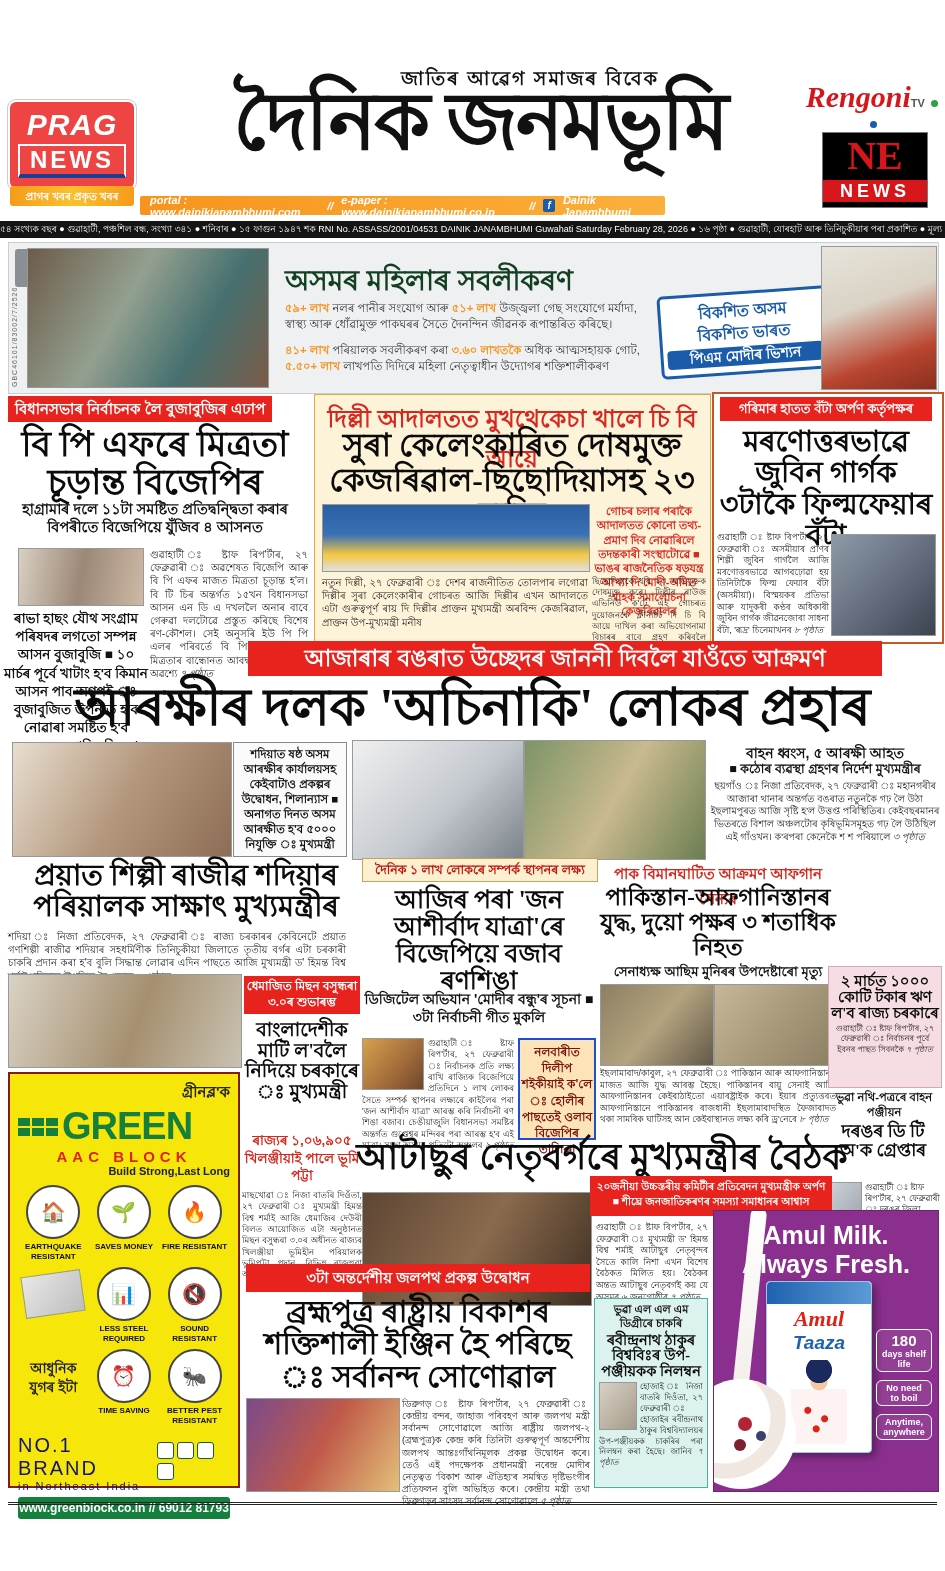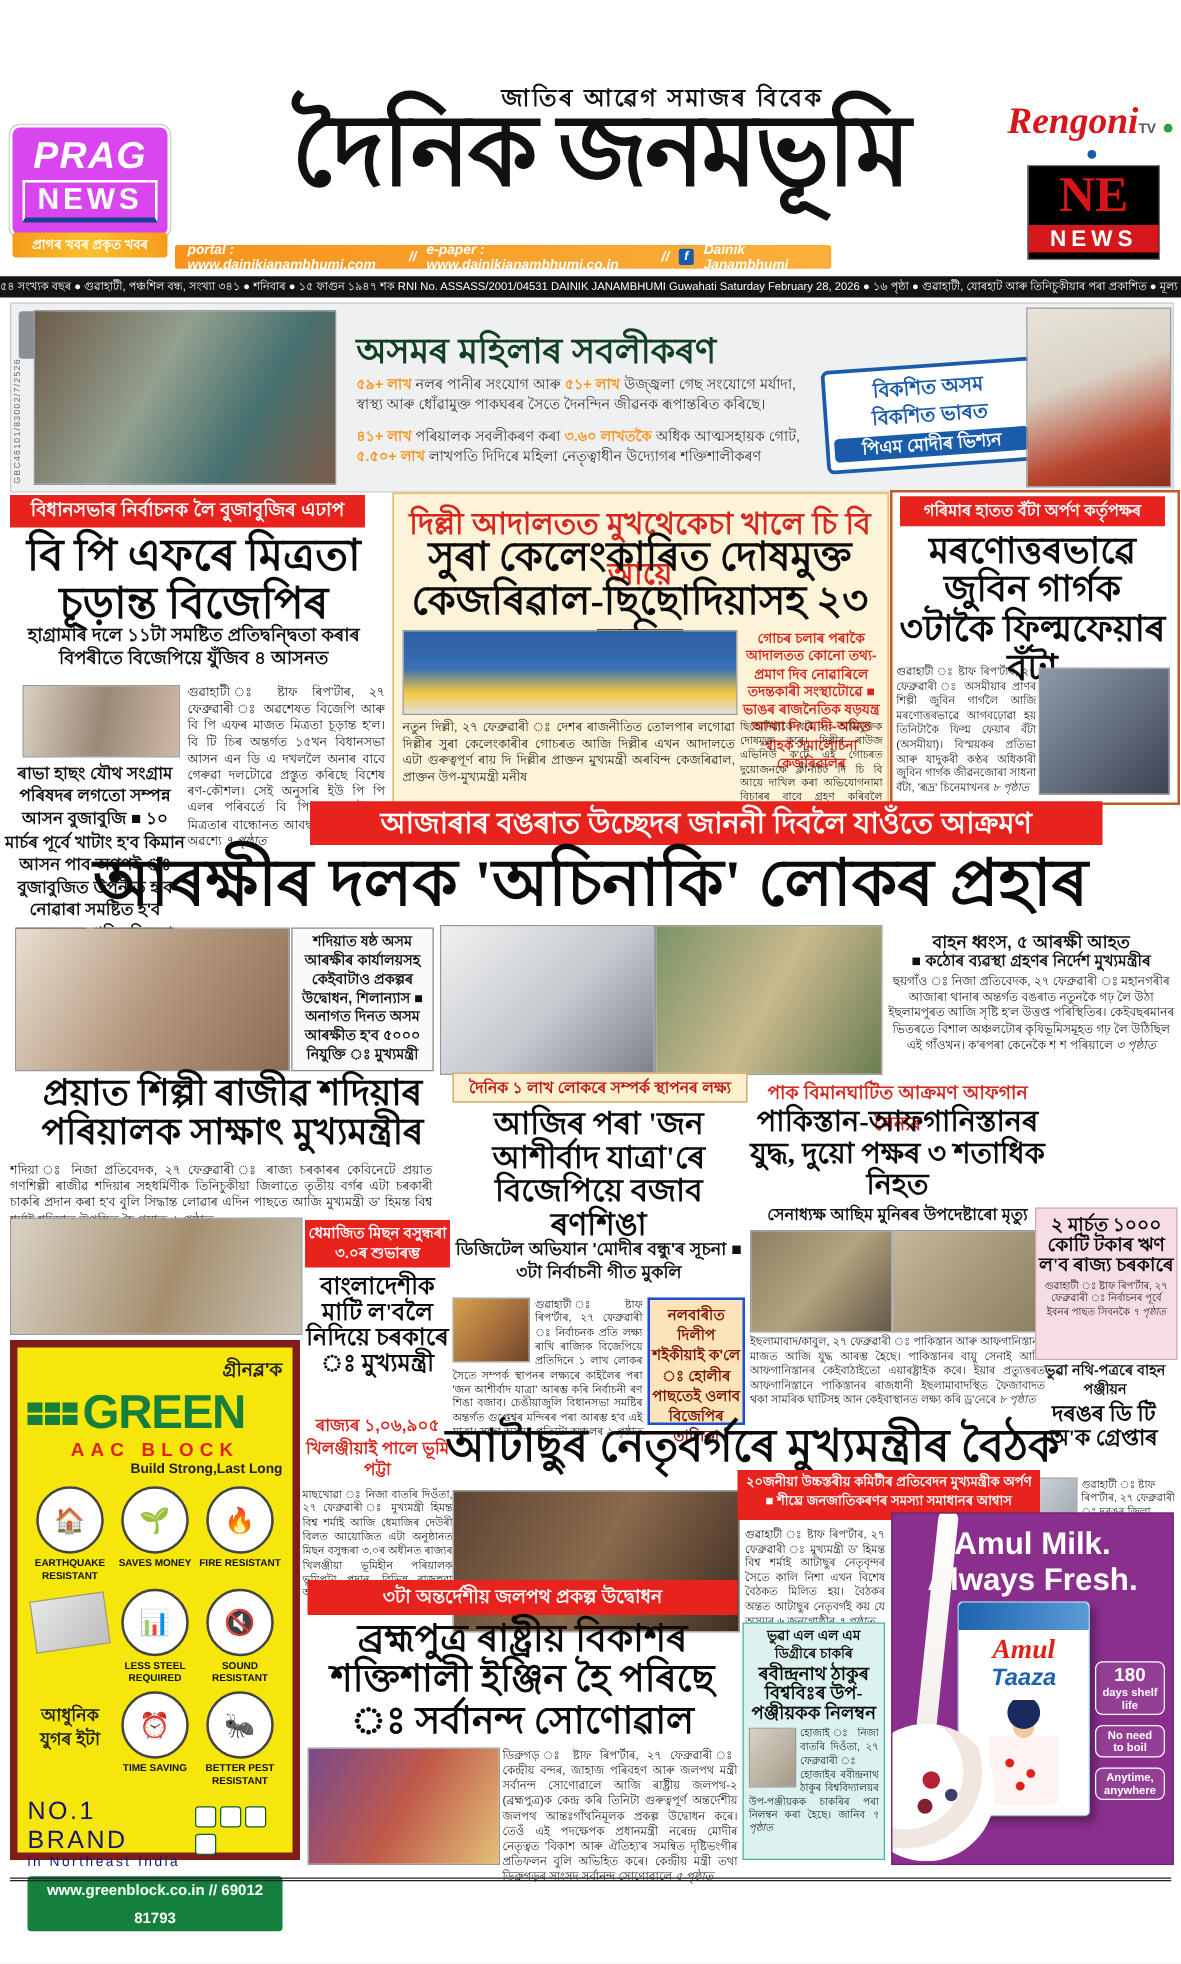--- a/index.html
+++ b/index.html
@@ -5,21 +5,21 @@
   html,body{margin:0;padding:0;background:#e9e9e9;}
   #page{position:relative;width:945px;height:1571px;background:#fff;margin:0 auto;
         font-family:"Liberation Sans","DejaVu Sans",sans-serif;color:#111;overflow:hidden;}
   .abs{position:absolute;}
   .ctr{text-align:center;}
   .jst{text-align:justify;}
   .bold{font-weight:bold;}
   
   .m-tagline{font-size:19px;font-weight:bold;letter-spacing:2px;}
   .m-title{font-size:80px;font-weight:bold;line-height:1.3;letter-spacing:-2px;font-family:"Liberation Serif","DejaVu Serif",serif;}
-  .prag{background:#d946ef;border-radius:6px;color:#fff;text-align:center;padding-top:6px;box-shadow:0 0 0 2px #fff,0 0 0 3px #ccc;}
+  .prag{background:#ef4444;border-radius:6px;color:#fff;text-align:center;padding-top:6px;box-shadow:0 0 0 2px #fff,0 0 0 3px #ccc;}
   .prag .l1{font-size:30px;font-weight:bold;font-style:italic;letter-spacing:1px;}
   .prag .l2{font-size:24px;font-weight:bold;letter-spacing:3px;border:2px solid #fff;border-bottom:4px solid #1b3f94;margin:2px 8px 0 8px;}
   .prag-tag{background:linear-gradient(90deg,#f59c1b,#fbc02d,#f59c1b);color:#fff;font-size:10.5px;font-weight:bold;text-align:center;line-height:20px;border-radius:3px;}
   .rengoni .name{color:#d6161b;font-size:30px;font-weight:bold;font-style:italic;font-family:"Liberation Serif","DejaVu Serif",serif;}
   .rengoni .tv{color:#555;font-size:11px;font-weight:bold;}
   .rengoni .slog{color:#777;font-size:7px;text-align:center;}
   .dot{display:inline-block;width:7px;height:7px;border-radius:50%;margin-left:2px;}
   .ne{background:#000;text-align:center;color:#d6161b;border:1px solid #777;}
   .ne .l1{font-size:40px;font-weight:bold;line-height:46px;font-family:"Liberation Serif","DejaVu Serif",serif;}
   .ne .l2{background:#d6161b;color:#fff;font-size:18px;font-weight:bold;letter-spacing:4px;line-height:22px;margin-top:1px;}
@@ -64,21 +64,21 @@
   .rednote{color:#d6281e;font-weight:bold;text-align:center;line-height:1.3;}
   .cream-box{background:#fdf3d9;border:1px solid #dfab3e;}
   .zub-box{background:#fff;border:2px solid #c05a28;}
   .cap-box{background:#fafafa;border:1px solid #8a8a8a;font-size:11.5px;font-weight:bold;text-align:center;line-height:1.3;padding:4px;}
   .pinkbox{background:#f6dde3;border:1px solid #d6a7b3;text-align:center;}
   .tealbox{background:#dcf2ee;border:1px solid #49b0a6;text-align:center;padding:4px;}
   .tanbox{background:#fde4b8;border:2px solid #1d4ed8;color:#7a150e;font-weight:bold;text-align:center;}
   .yatra-kicker{background:#fdf0d0;border:1px solid #c9a15a;color:#c01810;font-weight:bold;text-align:center;}
   .pageref{font-style:italic;}
   
-  .green-ad{background:#f6e60a;border:6px solid #7f1d1d;padding:6px 8px;box-sizing:border-box;}
+  .green-ad{background:#f6e60a;border:2px solid #7f1d1d;padding:6px 8px;box-sizing:border-box;}
   .g-as{font-size:15px;font-weight:bold;text-align:right;color:#222;}
   .g-logo{display:flex;align-items:center;gap:4px;}
   .g-brick{display:grid;grid-template-columns:repeat(3,12px);grid-gap:2px;}
   .g-brick span{height:8px;background:#157f3d;display:block;}
   .g-name{color:#157f3d;font-size:38px;font-weight:bold;letter-spacing:-1px;}
   .g-sub{color:#e02118;font-size:15px;font-weight:bold;letter-spacing:5px;text-align:center;}
   .g-tag{font-size:11px;font-weight:bold;text-align:right;color:#222;}
   .g-grid{display:grid;grid-template-columns:repeat(3,1fr);grid-row-gap:6px;margin-top:8px;}
   .g-item{text-align:center;}
   .g-circ{width:50px;height:50px;border-radius:50%;background:#fff;border:2px solid #444;margin:0 auto;
@@ -162,21 +162,21 @@
     <p class="abs" style="left:276px;top:100px;width:368px;"><span class="hl">৪১+ লাখ</span><span> পৰিয়ালক সবলীকৰণ কৰা </span><span class="hl">৩.৬০ লাখতকৈ</span><span> অধিক আত্মসহায়ক গোট, </span><span class="hl">৫.৫০+ লাখ</span><span> লাখপতি দিদিৰে মহিলা নেতৃত্বাধীন উদ্যোগৰ শক্তিশালীকৰণ</span></p>
     <div class="abs gov-badge" style="left:650px;top:48px;width:156px;">
       <div>বিকশিত অসম</div>
       <div>বিকশিত ভাৰত</div>
       <div class="b3">পিএম মোদীৰ ভিশ্যন</div>
     </div>
     <div class="abs ph ph-modi" style="left:812px;top:3px;width:114px;height:142px;"></div>
   </section>
 
   <article>
-    <div class="abs kicker-red" style="left:8px;top:396px;width:284px;height:26px;font-size:15px;line-height:26px;">বিধানসভাৰ নিৰ্বাচনক লৈ বুজাবুজিৰ এঢাপ</div>
+    <div class="abs kicker-red" style="left:8px;top:396px;width:264px;height:26px;font-size:15px;line-height:26px;">বিধানসভাৰ নিৰ্বাচনক লৈ বুজাবুজিৰ এঢাপ</div>
     <div class="abs hd" style="left:4px;top:426px;width:302px;font-size:35px;">বি পি এফৰে মিত্ৰতা চূড়ান্ত বিজেপিৰ</div>
     <div class="abs bold ctr" style="left:6px;top:500px;width:298px;font-size:14.5px;line-height:1.25;">হাগ্ৰামাৰ দলে ১১টা সমষ্টিত প্ৰতিদ্বন্দ্বিতা কৰাৰ বিপৰীতে বিজেপিয়ে যুঁজিব ৪ আসনত</div>
     <div class="abs ph ph-leaders" style="left:18px;top:548px;width:124px;height:56px;"></div>
     <div class="abs body-txt jst" style="left:150px;top:548px;width:158px;height:92px;"><span>গুৱাহাটী ঃ ষ্টাফ ৰিপ'ৰ্টাৰ, ২৭ ফেব্ৰুৱাৰী ঃ অৱশেষত বিজেপি আৰু বি পি এফৰ মাজত মিত্ৰতা চূড়ান্ত হ'ল। বি টি চিৰ অন্তৰ্গত ১৫খন বিধানসভা আসন এন ডি এ দখললৈ অনাৰ বাবে গেৰুৱা দলটোৱে প্ৰস্তুত কৰিছে বিশেষ ৰণ-কৌশল। সেই অনুসৰি ইউ পি পি এলৰ পৰিবৰ্তে বি পি এফৰ সৈতে মিত্ৰতাৰ বান্ধোনত আবদ্ধ হৈছে দলটো। অৱশ্যে</span> <span class="pageref">৭ পৃষ্ঠাত</span></div>
     <div class="abs bold ctr" style="left:4px;top:610px;width:144px;font-size:13.5px;line-height:1.35;">ৰাভা হাছং যৌথ সংগ্ৰাম পৰিষদৰ লগতো সম্পন্ন আসন বুজাবুজি ■ ১০ মাৰ্চৰ পূৰ্বে খাটাং হ'ব কিমান আসন পাব অগপই ঃ বুজাবুজিত উপনীত হ'ব নোৱাৰা সমষ্টিত হ'ব বন্ধুত্বমূলক প্ৰতিদ্বন্দ্বিতা</div>
   </article>
 
   <article>
     <div class="abs cream-box" style="left:314px;top:394px;width:395px;height:250px;"></div>
     <div class="abs kicker-text" style="left:320px;top:400px;width:384px;font-size:24px;">দিল্লী আদালতত মুখথেকেচা খালে চি বি আয়ে</div>

